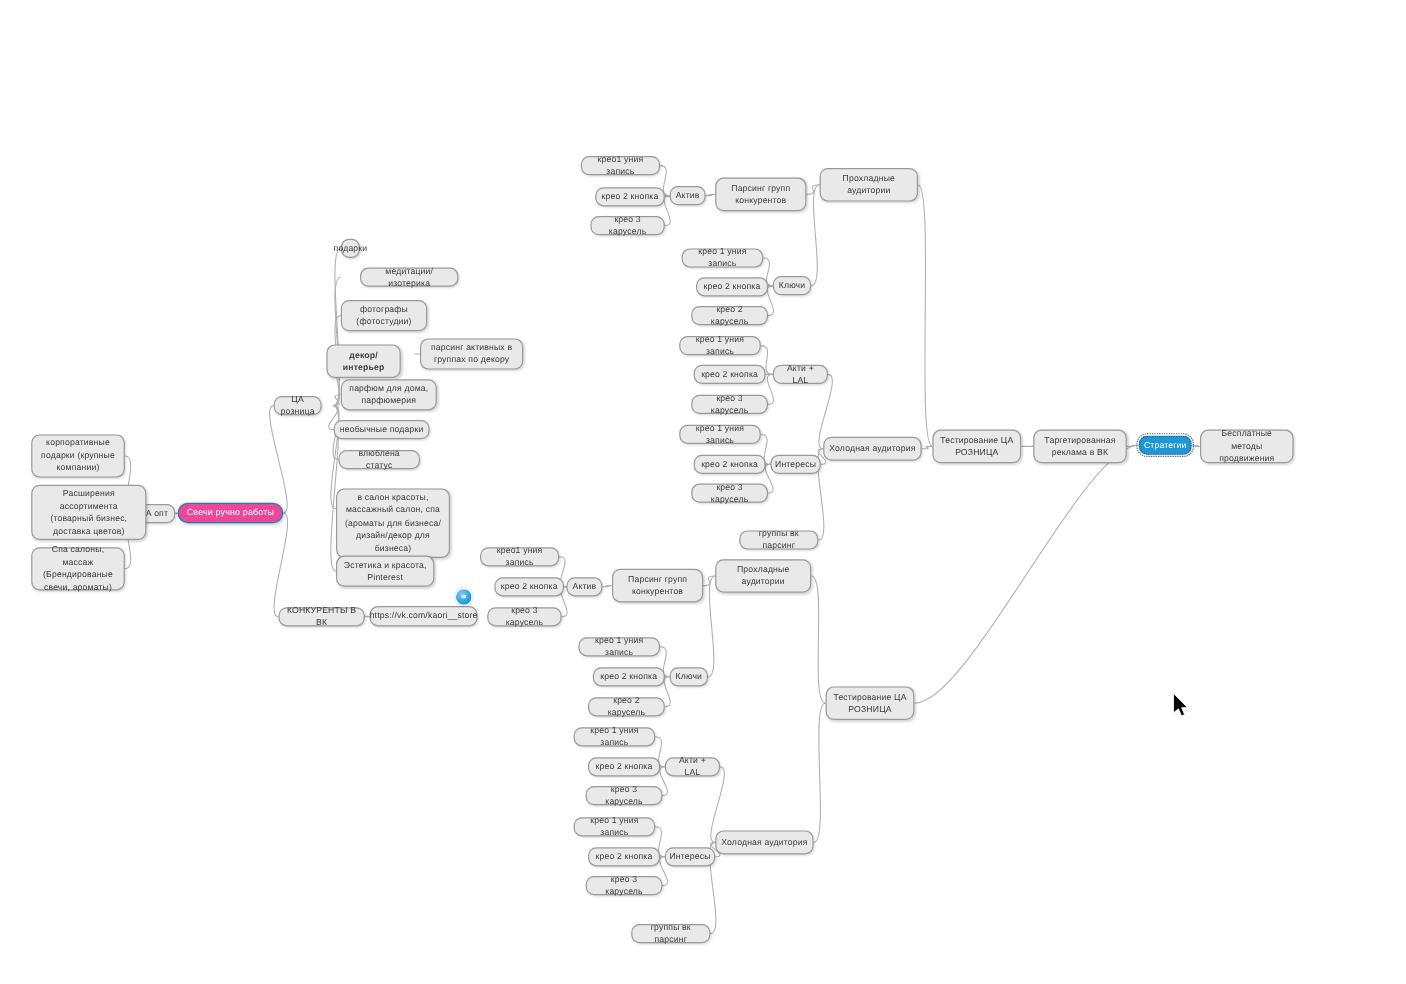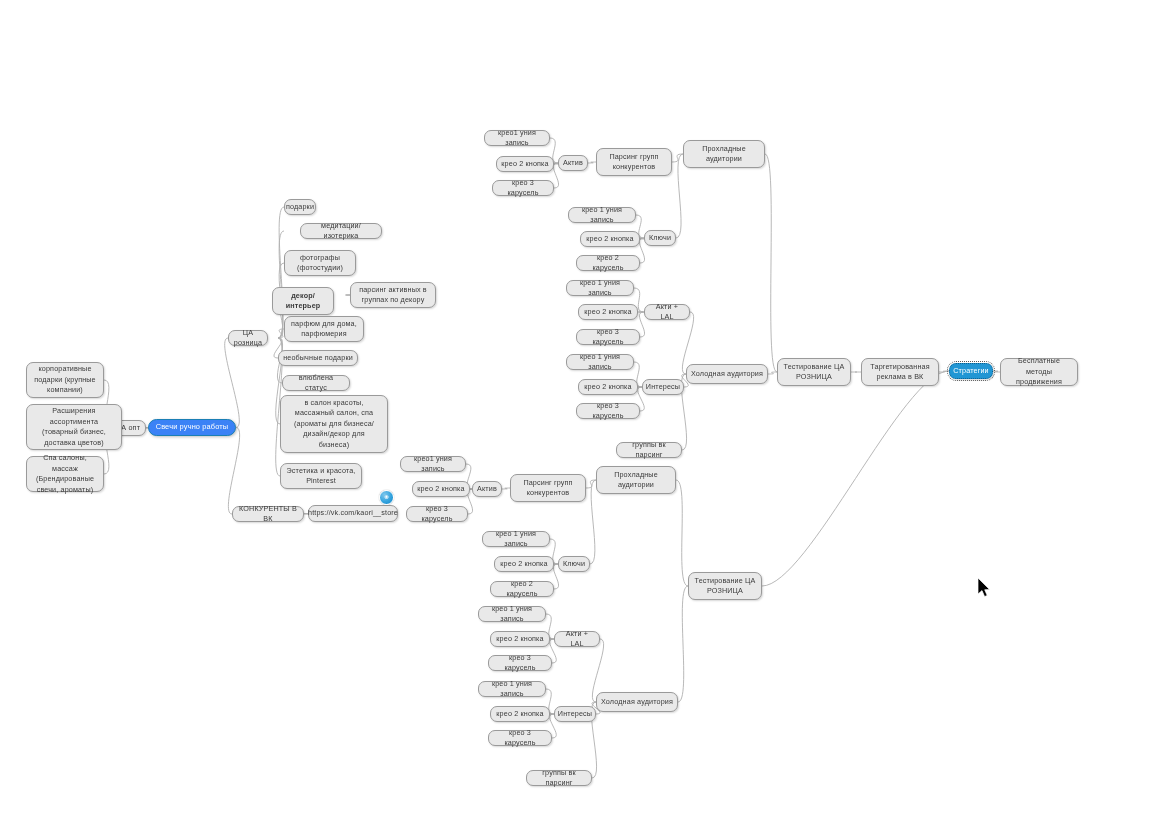--- a/index.html
+++ b/index.html
@@ -21,21 +21,21 @@
     font-size:7.2px;
     line-height:10.5px;
     letter-spacing:.15px;
     text-align:center;
     display:flex;align-items:center;justify-content:center;
     padding:2px 4px;
     box-shadow:1px 1px 2px rgba(0,0,0,.16);
     white-space:pre-line;
   }
   .node.root{
-    background:#3b82f6;
+    background:#ec4899;
     border:1px solid #1a7fb5;
     color:#ffffff;
     border-radius:11px;
     font-size:7.4px;
     box-shadow:1px 1px 3px rgba(0,0,0,.25);
   }
   .node.sel{
     background:#2196d4;
     border:1px dotted #0d5f8c;
     color:#ffffff;
@@ -130,32 +130,32 @@
 подарки (крупные
 компании)</div>
       <div class="node" style="left: 26px; top: 404px; width: 96px; height: 46px;">Расширения
 ассортимента
 (товарный бизнес,
 доставка цветов)</div>
       <div class="node" style="left: 26px; top: 456px; width: 78px; height: 36px;">Спа салоны, массаж
 (Брендированые
 свечи, ароматы)</div>
       <div class="node" style="left: 228px; top: 330px; width: 40px; height: 16px;">ЦА розница</div>
-      <div class="node" style="left: 284px; top: 199px; width: 32px; height: 16px;">подарки</div>
+      <div class="node" style="left: 284px; top: 199px; width: 16px; height: 16px;">подарки</div>
       <div class="node" style="left: 284px; top: 223px; width: 82px; height: 16px; margin-left: 16px;">медитации/изотерика</div>
       <div class="node" style="left: 284px; top: 250px; width: 72px; height: 26px;">фотографы
 (фотостудии)</div>
       <div class="node" style="left: 272px; top: 287px; width: 62px; height: 28px; font-weight: bold;">декор/интерьер</div>
       <div class="node" style="left: 350px; top: 282px; width: 86px; height: 26px;">парсинг активных в
 группах по декору</div>
       <div class="node" style="left: 284px; top: 316px; width: 80px; height: 26px;">парфюм для дома,
 парфюмерия</div>
       <div class="node" style="left: 278px; top: 350px; width: 80px; height: 16px;">необычные подарки</div>
       <div class="node" style="left: 282px; top: 375px; width: 68px; height: 16px;">влюблена статус</div>
-      <div class="node" style="left: 280px; top: 395px; width: 108px; height: 58px;">в салон красоты,
+      <div class="node" style="left: 280px; top: 407px; width: 95px; height: 58px;">в салон красоты,
 массажный салон, спа
 (ароматы для бизнеса/
 дизайн/декор для
 бизнеса)</div>
       <div class="node" style="left: 280px; top: 463px; width: 82px; height: 26px;">Эстетика и красота,
 Pinterest</div>
       <div class="node" style="left: 232px; top: 506px; width: 72px; height: 16px;">КОНКУРЕНТЫ В ВК</div>
       <div class="node url" style="left: 308px; top: 505px; width: 90px; height: 17px;">https://vk.com/kaori__store</div>
       <div class="node" style="left: 484px; top: 130px; width: 66px; height: 16px;">крео1 уния запись</div>
       <div class="node" style="left: 496px; top: 156px; width: 58px; height: 16px;">крео 2 кнопка</div>

